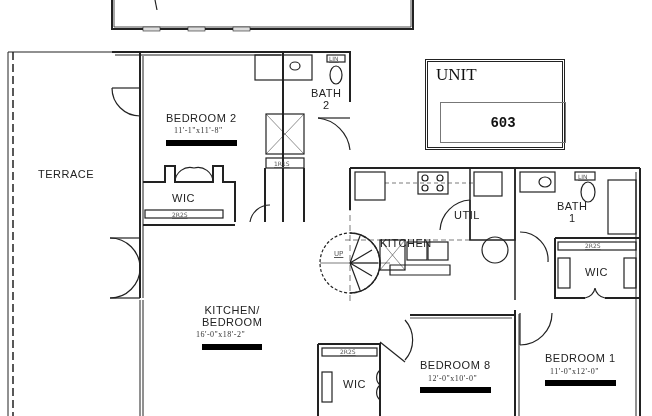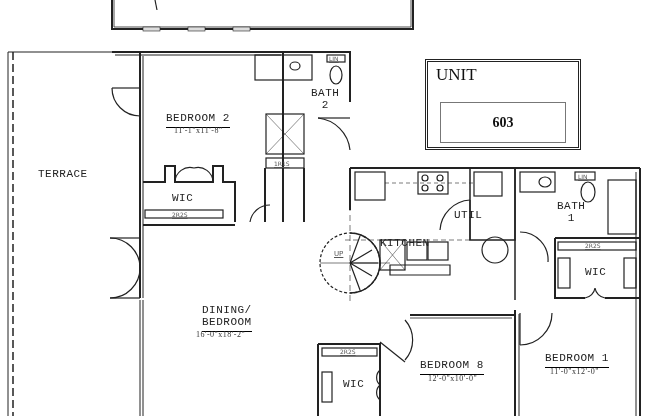--- a/index.html
+++ b/index.html
@@ -1,25 +1,25 @@
 <!DOCTYPE html>
 <html><head>
 <meta charset="utf-8">
 <style>
   html,body{margin:0;padding:0;background:#fff;}
   body{width:652px;height:416px;position:relative;overflow:hidden;font-family:"Liberation Sans",sans-serif;}
   svg{position:absolute;left:0;top:0;}
-  .lbl{position:absolute;font-family:Liberation Mono, monospace;color:#222;letter-spacing:0.5px;white-space:nowrap;}
+  .lbl{position:absolute;font-family:Liberation Sans, sans-serif;color:#222;letter-spacing:0.5px;white-space:nowrap;}
   .room{font-size:11px;}
   .dim{font-family:"Liberation Serif",serif;font-size:8px;color:#333;}
   .small{font-size:6px;color:#555;font-family:"DejaVu Sans",sans-serif;position:absolute;text-decoration:underline;}
-  .addr-box{position:absolute;left:425px;top:59px;width:156px;height:91px;border:3px double #222;box-sizing:border-box;}
+  .addr-box{position:absolute;left:425px;top:59px;width:140px;height:91px;border:3px double #222;box-sizing:border-box;}
   .addr-title{position:absolute;left:8px;top:4px;font-family:"Liberation Serif",serif;font-size:17px;line-height:17px;color:#111;}
-  .addr-inner{position:absolute;left:12px;top:40px;width:124px;height:39px;border:1px solid #777;display:flex;align-items:center;justify-content:center;font-family:Liberation Serif, serif;font-weight:bold;font-size:14px;color:#111;}
-  .uline{border-bottom:1px solid #000000;padding-bottom:3px;}
+  .addr-inner{position:absolute;left:12px;top:40px;width:124px;height:39px;border:1px solid #777;display:flex;align-items:center;justify-content:center;font-family:Liberation Mono, monospace;font-weight:bold;font-size:14px;color:#111;}
+  .uline{border-bottom:6px solid #000000;padding-bottom:16px;}
 </style>
 </head>
 <body>
 
 <svg width="652" height="416" viewBox="0 0 652 416">
   <g fill="none" stroke="#222" stroke-width="1.2">
 
     <path d="M112 0 V29 H413 V0" stroke-width="2"></path>
     <path d="M114 0 V27 H411 V0" stroke-width="0.8"></path>
     <line x1="155" y1="0" x2="157" y2="10"></line>
@@ -152,21 +152,21 @@
 <div class="lbl room" style="left:454px;top:209px;text-align:center;">UTIL</div>
 
 <div class="lbl room" style="left:557px;top:200px;text-align:center;line-height:12px;">
   <div>BATH</div>
   <div>1</div>
 </div>
 
 <div class="lbl room" style="left:585px;top:266px;">WIC</div>
 
 <div class="lbl room" style="left:202px;top:304px;text-align:center;line-height:12px;">
-  <div>DINING/</div>
+  <div>KITCHEN/</div>
   <div class="uline">BEDROOM</div>
 </div>
 <div class="lbl dim" style="left:196px;top:330px;">16'-0"x18'-2"</div>
 
 <div class="lbl room uline" style="left:420px;top:359px;">BEDROOM 8</div>
 <div class="lbl dim" style="left:428px;top:374px;">12'-0"x10'-0"</div>
 
 <div class="lbl room" style="left:343px;top:378px;">WIC</div>
 
 <div class="lbl room uline" style="left:545px;top:352px;">BEDROOM 1</div>

